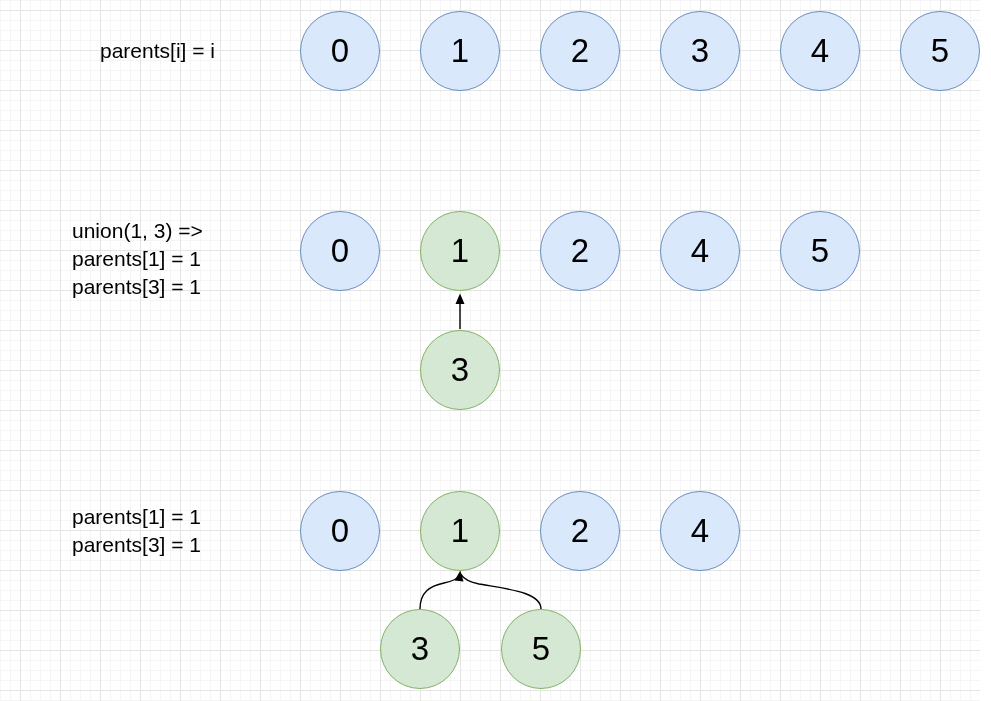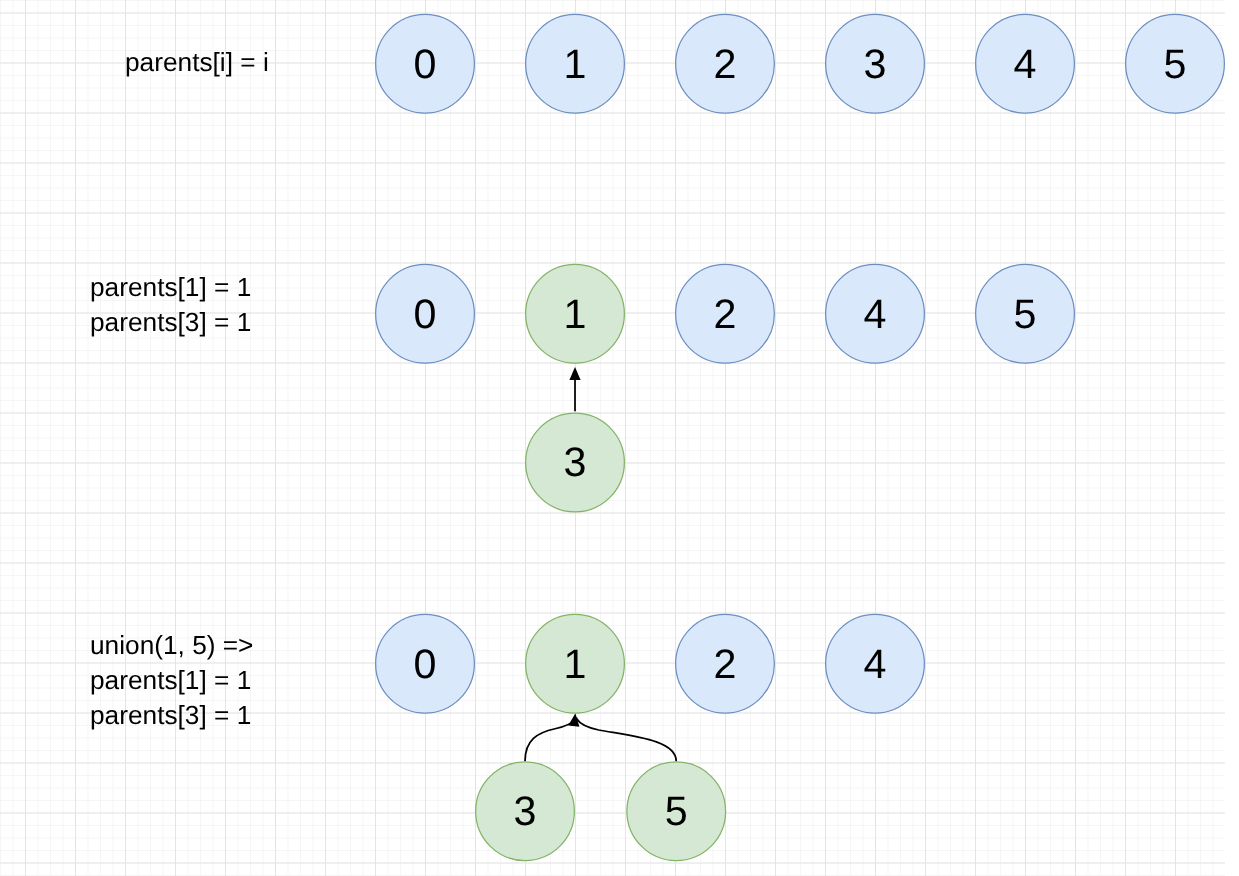--- a/index.html
+++ b/index.html
@@ -87,20 +87,21 @@
       <div class="node blue" style="left: 660px; top: 11px;">
         <span>3</span>
       </div>
       <div class="node blue" style="left: 780px; top: 11px;">
         <span>4</span>
       </div>
       <div class="node blue" style="left: 900px; top: 11px;">
         <span>5</span>
       </div>
       <div class="row-label" style="left: 72px; top: 217px;">
+        <div>union(1, 3) =&gt;</div>
         <div>parents[1] = 1</div>
         <div>parents[3] = 1</div>
       </div>
       <div class="node blue" style="left: 300px; top: 211px;">
         <span>0</span>
       </div>
       <div class="node green" style="left: 420px; top: 211px;">
         <span>1</span>
       </div>
       <div class="node blue" style="left: 540px; top: 211px;">
@@ -109,21 +110,20 @@
       <div class="node blue" style="left: 660px; top: 211px;">
         <span>4</span>
       </div>
       <div class="node blue" style="left: 780px; top: 211px;">
         <span>5</span>
       </div>
       <div class="node green" style="left: 420px; top: 330px;">
         <span>3</span>
       </div>
       <div class="row-label" style="left: 72px; top: 503px;">
-        <div>union(1, 5) =&gt;</div>
         <div>parents[1] = 1</div>
         <div>parents[3] = 1</div>
       </div>
       <div class="node blue" style="left: 300px; top: 491px;">
         <span>0</span>
       </div>
       <div class="node green" style="left: 420px; top: 491px;">
         <span>1</span>
       </div>
       <div class="node blue" style="left: 540px; top: 491px;">

